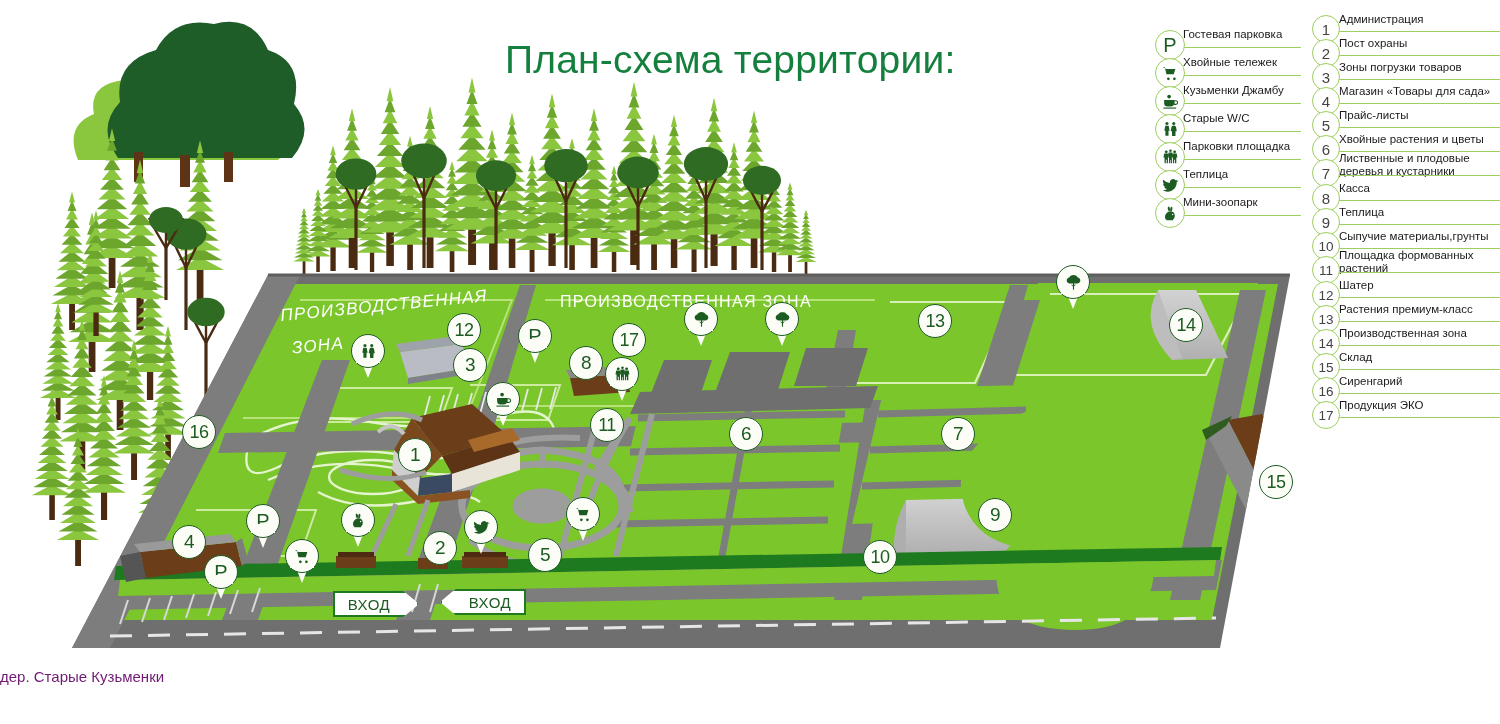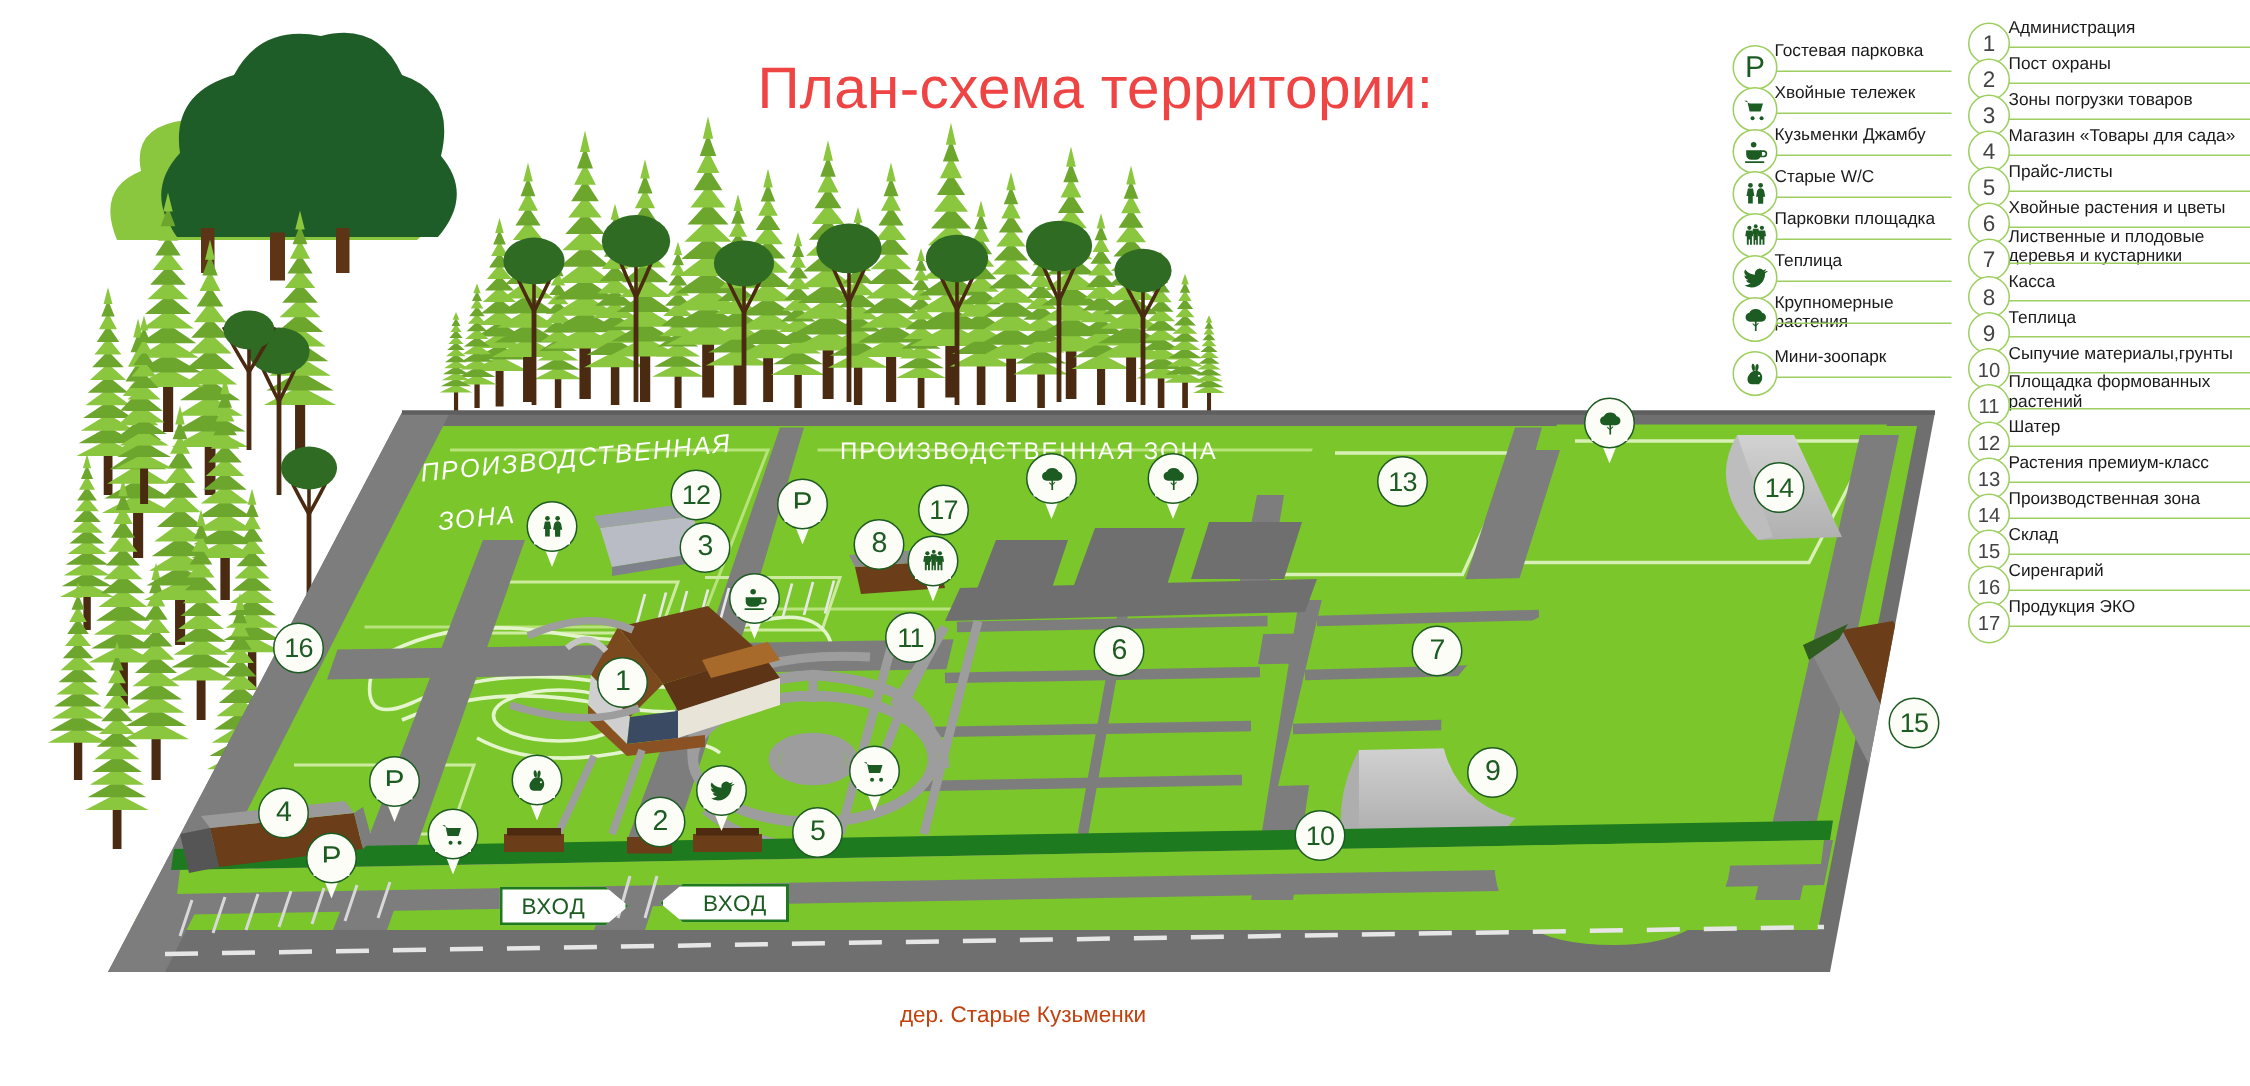--- a/index.html
+++ b/index.html
@@ -2,25 +2,25 @@
 <html><head>
 <meta charset="utf-8">
 <style>
   html,body{margin:0;padding:0;background:#ffffff;}
   body{width:1500px;height:724px;position:relative;overflow:hidden;
        font-family:"Liberation Sans","DejaVu Sans",sans-serif;}
 
   
   #page-title{
     position:absolute;left:505px;top:38px;width:600px;
-    font-size:39px;color:#ef4444;letter-spacing:.2px;white-space:nowrap;
+    font-size:39px;color:#15803d;letter-spacing:.2px;white-space:nowrap;
   }
   #caption{
-    position:absolute;left:0;top:668px;width:1364px;text-align:center;
-    font-size:15px;color:#c2410c;
+    position:absolute;left:0;top:668px;width:1364px;
+    font-size:15px;color:#701a75;
   }
 
   
   #map-stage{position:absolute;left:0;top:0;width:1320px;height:724px;}
   #map-svg{position:absolute;left:0;top:0;}
 
   
   .pin{position:absolute;width:34px;height:46px;}
   .pin .pin-body{
     position:absolute;left:0;top:0;width:34px;height:34px;border-radius:50%;
@@ -1338,32 +1338,20 @@
     </div>
     <div class="ic-row">
       <div class="ic-line"></div>
       <div class="ic-circ">
         <svg width="17" height="17" viewBox="0 0 24 24" fill="#1c5c22">
           <path d="M22.5 5.2c-.8.4-1.7.6-2.6.7a4.5 4.5 0 0 0 2-2.5 9 9 0 0 1-2.9 1.1 4.5 4.5 0 0 0-7.7 4.1A12.8 12.8 0 0 1 2 3.8a4.5 4.5 0 0 0 1.4 6 4.4 4.4 0 0 1-2-.6 4.5 4.5 0 0 0 3.6 4.4 4.5 4.5 0 0 1-2 .1 4.5 4.5 0 0 0 4.2 3.1A9 9 0 0 1 1 18.7a12.7 12.7 0 0 0 6.9 2c8.3 0 12.9-6.9 12.9-12.9v-.6a9.2 9.2 0 0 0 2.7-2z"></path>
         </svg>
       </div>
       <div class="ic-txt">Теплица</div>
     </div>
-    <div class="ic-row" style="height: 36px;">
-      <div class="ic-line"></div>
-      <div class="ic-circ">
-        <svg width="17" height="17" viewBox="0 0 24 24" fill="#1c5c22">
-          <path d="M12 1.4c-3 0-5.2 1.6-6 3.6-2 .3-3.6 2-3.6 4.1 0 2.3 1.9 4.2 4.2 4.2h10.8c2.3 0 4.2-1.9 4.2-4.2 0-2.1-1.6-3.8-3.6-4.1-.8-2-3-3.6-6-3.6z"></path>
-          <path d="M11.2 12.6h1.6v9.6h-1.6z"></path>
-          <path d="M11.8 17l-2.6-2.4v1.4L11.8 18z"></path>
-          <path d="M12.3 16.3l2.4-2.2v1.3l-2.4 2.2z"></path>
-        </svg>
-      </div>
-      <div class="ic-txt">Крупномерные растения</div>
-    </div>
     <div class="ic-row">
       <div class="ic-line"></div>
       <div class="ic-circ">
         <svg width="17" height="17" viewBox="0 0 24 24" fill="#1c5c22">
           <path d="M9.4 2.2c1 0 1.6 1.3 1.8 3.2.2 2 0 3.5-.9 3.6-.9.1-1.8-1.3-2.1-3.2C7.9 3.9 8.4 2.3 9.4 2.2z"></path>
           <path d="M13.6 2.4c1 .2 1.3 1.8 1 3.7-.3 1.9-1.2 3.3-2.1 3.2-.9-.1-1.1-1.6-.9-3.6.2-1.9.9-3.2 2-3.3z"></path>
           <path d="M12 8.8c3.4 0 5.6 2.3 6 5.3.3 2.3-.4 4.4-1.6 5.6-.7.7-1.1 1-1.1 1.8H8.2c-1.6 0-3-1-3.6-2.6-.8-2.1-.3-4.6 1.2-6.4C7.2 10.3 9.4 8.8 12 8.8z"></path>
           <circle cx="15" cy="13.4" r="1" fill="#fff"></circle>
         </svg>
       </div>

